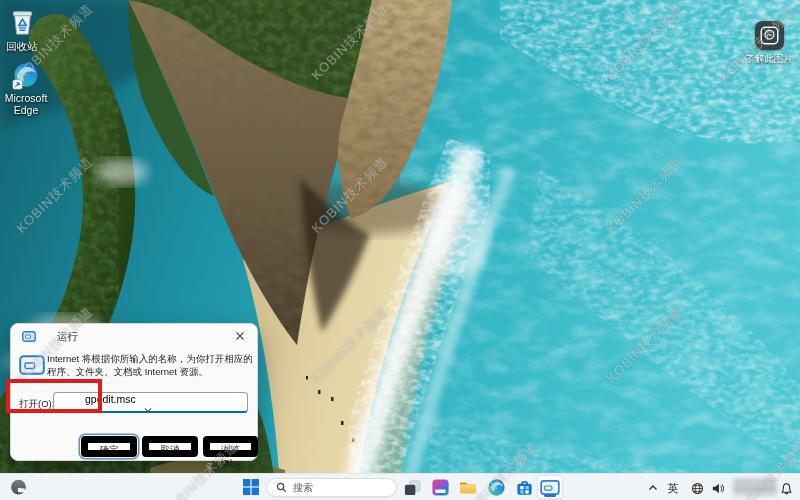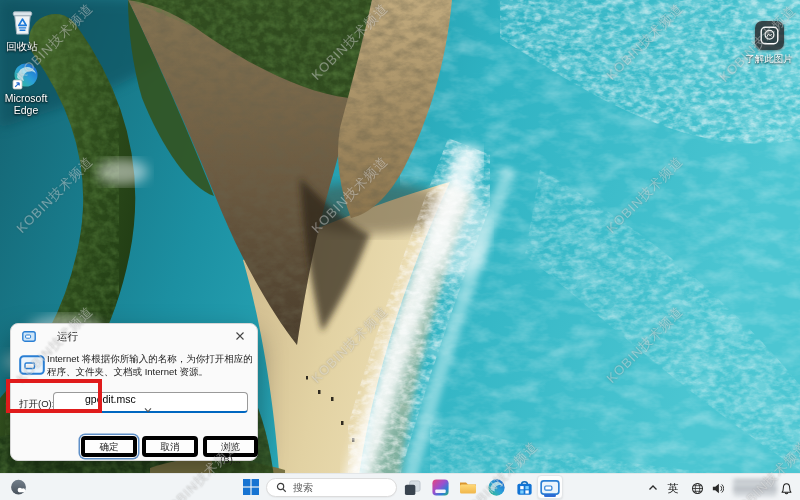--- a/index.html
+++ b/index.html
@@ -36,21 +36,21 @@
             border-radius:0 7px 0 4px;display:flex;align-items:center;justify-content:center;cursor:default;}
   .bicon{position:absolute;left:8px;top:31px;}
   .desc{position:absolute;left:36px;top:29px;width:206px;line-height:12.5px;margin:0;}
   .openlab{position:absolute;left:8px;top:74px;}
   .combo{position:absolute;left:42px;top:68px;width:195px;height:21px;background:#fff;
          border:1px solid #9a9a9a;border-bottom:2px solid #0067c0;border-radius:4px;display:flex;align-items:center;flex-direction:column;}
   .combo input{flex:1;border:0;outline:none;background:transparent;font-family:inherit;
                font-size:10.5px;color:#000;padding:0 2px 0 6px;min-width:0;}
   .combo .chev{flex:0 0 auto;margin-right:5px;}
   .btnrow button{position:absolute;top:112px;height:21px;width:56px;background:#fdfdfd;
-                 border:4px solid #000000;border-radius:4px;font-family:inherit;font-size:9.5px;color:#1b1b1b;}
+                 border:7px solid #000000;border-radius:4px;font-family:inherit;font-size:9.5px;color:#1b1b1b;}
   .btn-ok{left:70px;box-shadow:0 0 0 1px #fafafa,0 0 0 2.5px #5f8fc7;}
   .btn-cancel{left:131px;}
   .btn-browse{left:192px;width:55px !important;}
 
   
   .redbox{position:absolute;left:6px;top:379px;width:96px;height:34px;border:4px solid #e01b1b;z-index:10;}
 
   
   .taskbar{position:absolute;left:0;top:473px;width:800px;height:27px;background:#f1f4f6;
            border-top:1px solid rgba(0,0,0,.05);z-index:6;}

